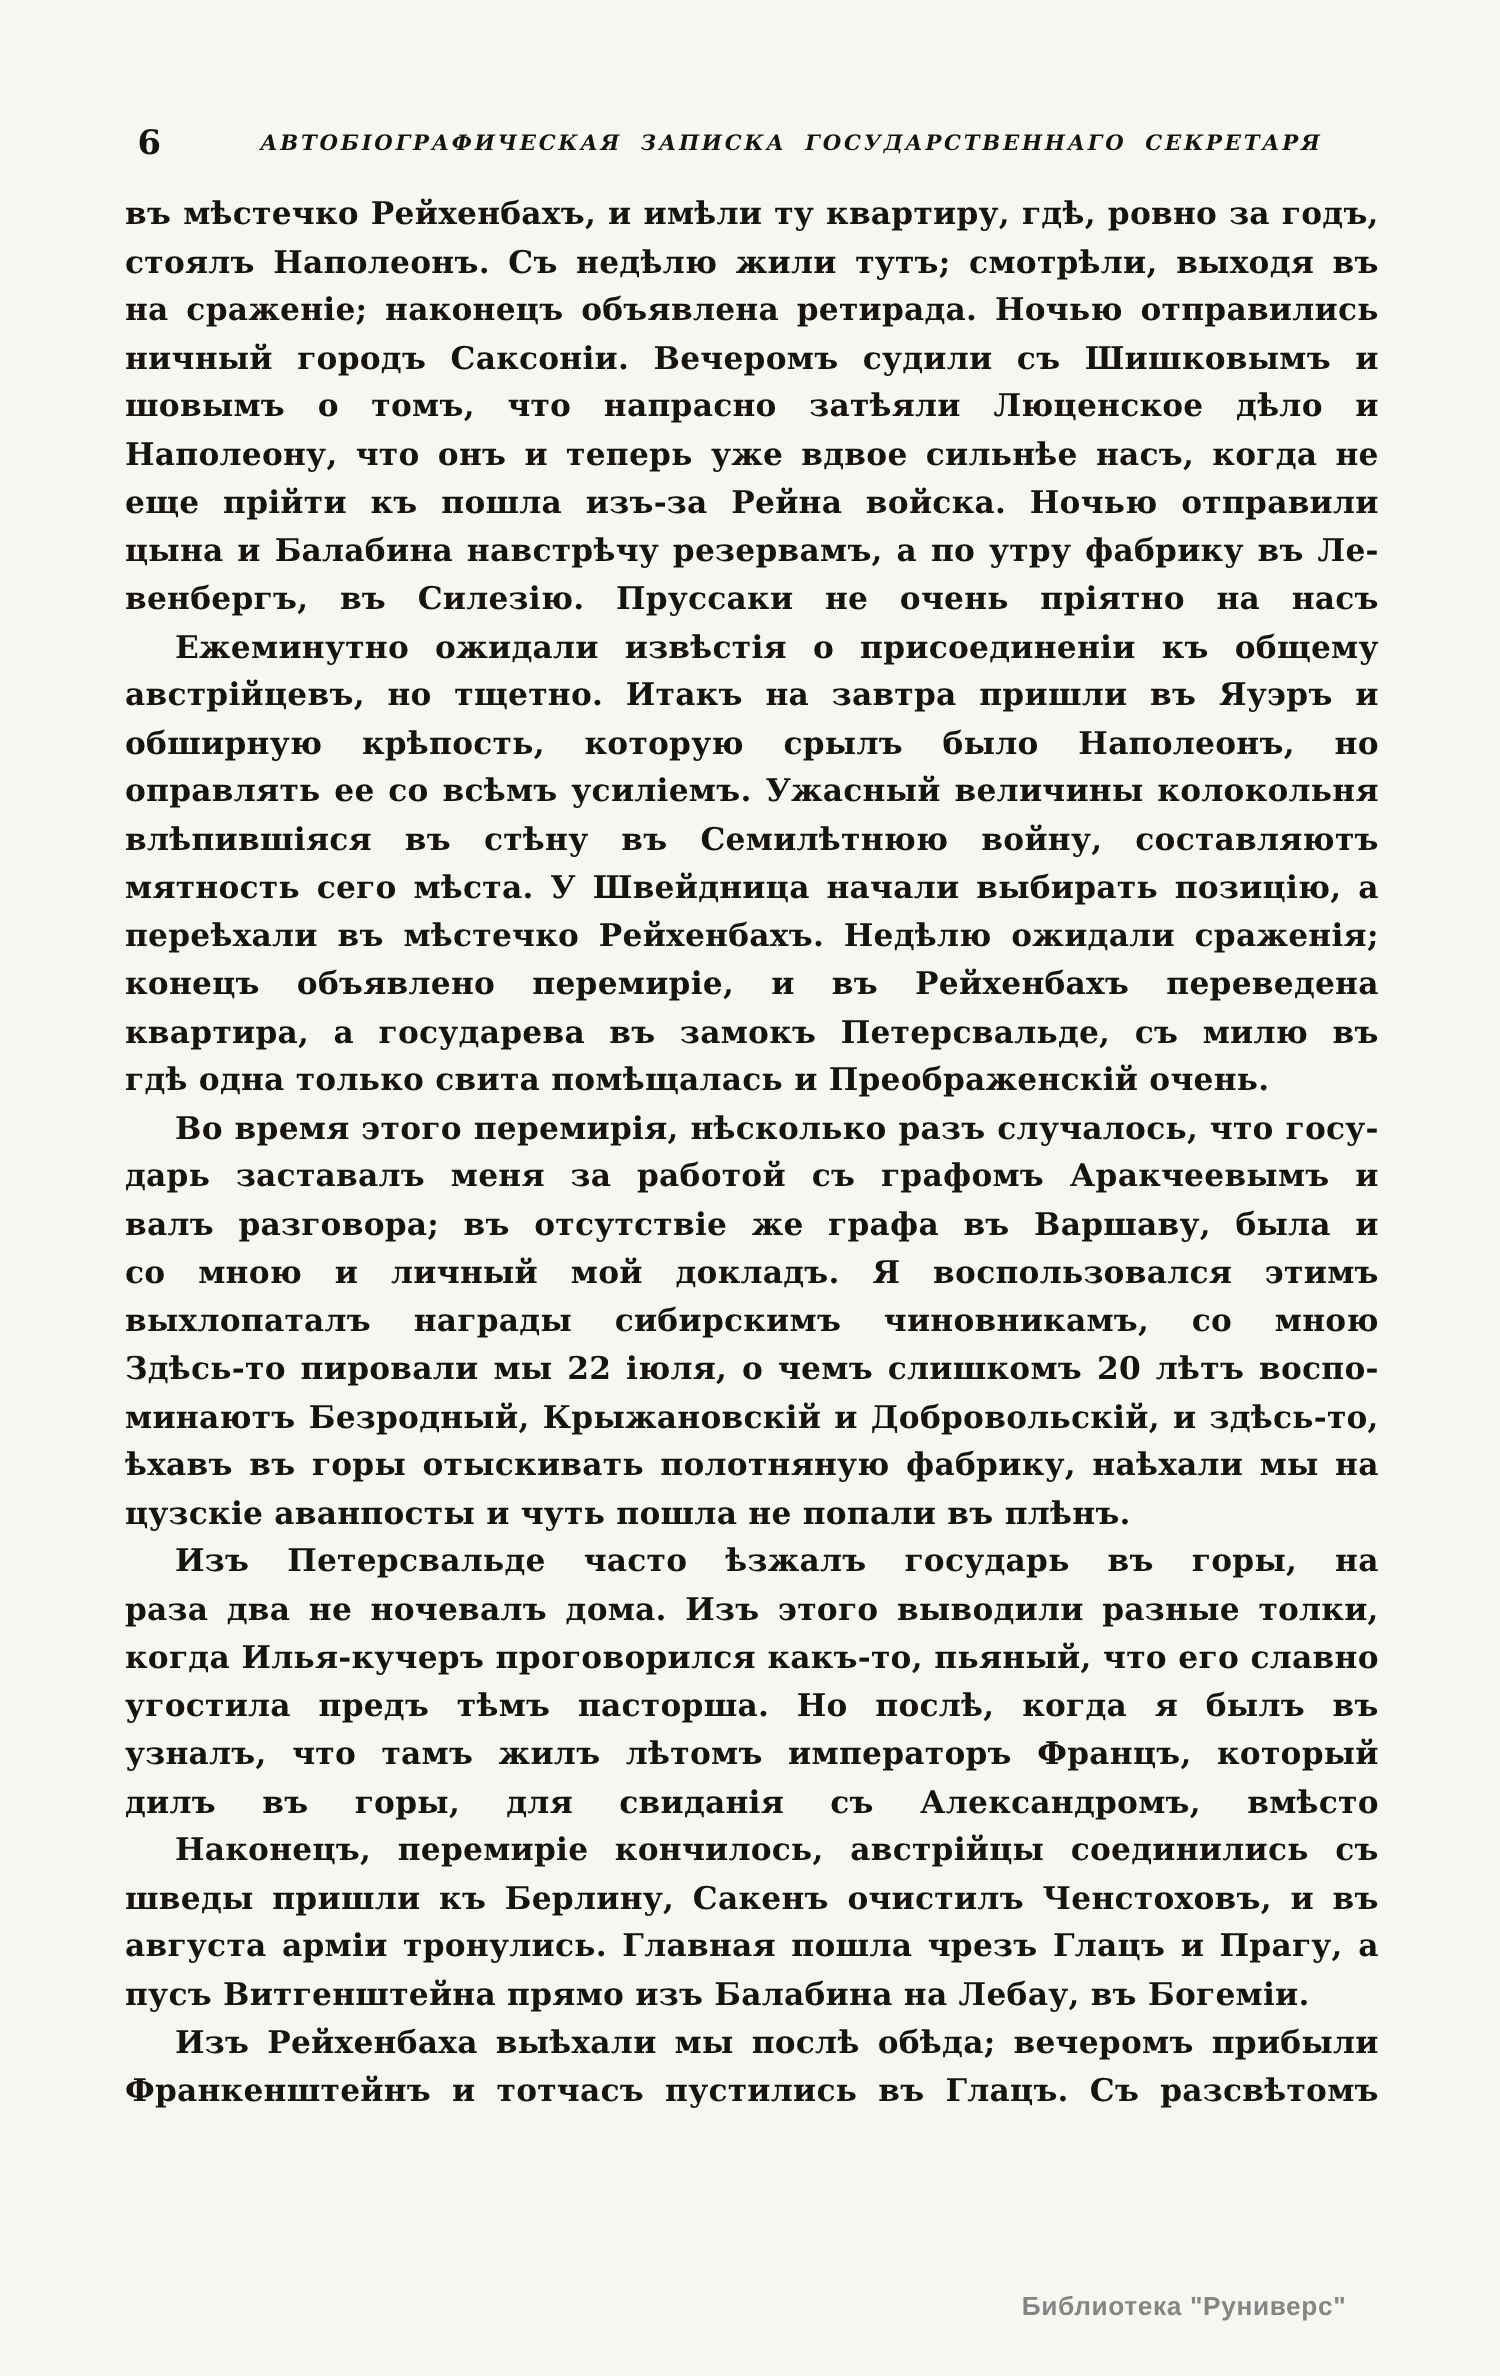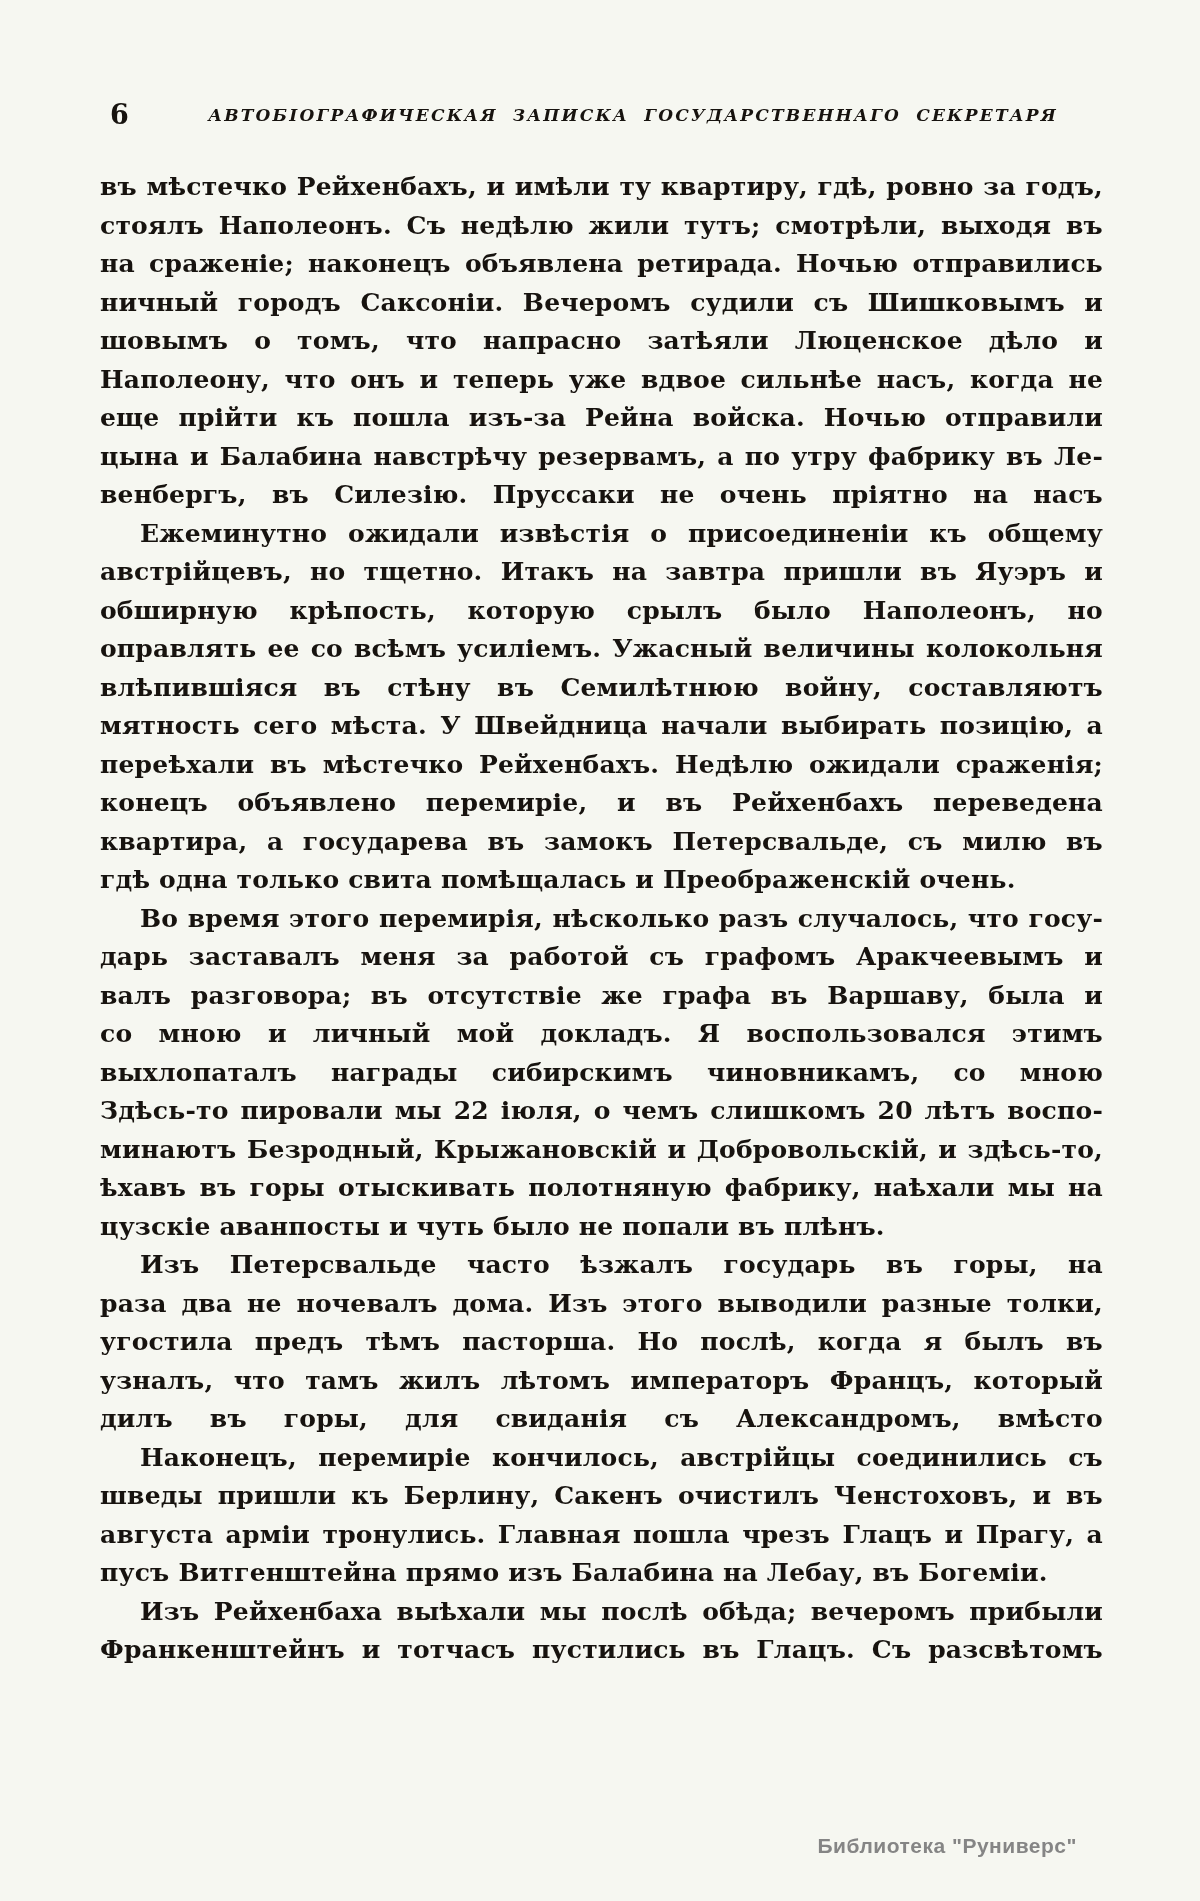--- a/index.html
+++ b/index.html
@@ -35,21 +35,21 @@
     font-size: 17px;
     font-weight: bold;
     letter-spacing: 2.2px;
     word-spacing: 7px;
     line-height: 30px;
     transform: translateX(-45px);
     white-space: nowrap;
     font-style: italic;
   }
   .bodytext {
-    margin-top: 38px;
+    margin-top: 22px;
   }
   .line {
     font-size: 25px;
     font-weight: bold;
     line-height: 38.5px;
     height: 38.5px;
     text-align: justify;
     text-align-last: justify;
     white-space: normal;
     overflow: hidden;
@@ -100,23 +100,24 @@
       <div class="line">квартира, а государева въ замокъ Петерсвальде, съ милю въ сторонѣ,</div>
       <div class="line lastline">гдѣ одна только свита помѣщалась и Преображенскій очень.</div>
       <div class="line indent">Во время этого перемирія, нѣсколько разъ случалось, что госу-</div>
       <div class="line">дарь заставалъ меня за работой съ графомъ Аракчеевымъ и удостои-</div>
       <div class="line">валъ разговора; въ отсутствіе же графа въ Варшаву, была и переписка</div>
       <div class="line">со мною и личный мой докладъ. Я воспользовался этимъ временемъ и</div>
       <div class="line">выхлопаталъ награды сибирскимъ чиновникамъ, со мною служившимъ.</div>
       <div class="line">Здѣсь-то пировали мы 22 іюля, о чемъ слишкомъ 20 лѣтъ воспо-</div>
       <div class="line">минаютъ Безродный, Крыжановскій и Добровольскій, и здѣсь-то, по-</div>
       <div class="line">ѣхавъ въ горы отыскивать полотняную фабрику, наѣхали мы на фран-</div>
-      <div class="line lastline">цузскіе аванпосты и чуть было не попали въ плѣнъ.</div>
+      <div class="line lastline">цузскіе аванпосты и чуть пошла не попали въ плѣнъ.</div>
       <div class="line indent">Изъ Петерсвальде часто ѣзжалъ государь въ горы, на дрожкахъ, и</div>
       <div class="line">раза два не ночевалъ дома. Изъ этого выводили разные толки, особенно</div>
+      <div class="line">когда Илья-кучеръ проговорился какъ-то, пьяный, что его славно</div>
       <div class="line">угостила предъ тѣмъ пасторша. Но послѣ, когда я былъ въ Іозефштадтѣ,</div>
       <div class="line">узналъ, что тамъ жилъ лѣтомъ императоръ Францъ, который также ѣз-</div>
       <div class="line">дилъ въ горы, для свиданія съ Александромъ, вмѣсто сомнительной</div>
       <div class="line indent">Наконецъ, перемиріе кончилось, австрійцы соединились съ нами,</div>
       <div class="line">шведы пришли къ Берлину, Сакенъ очистилъ Ченстоховъ, и въ началѣ</div>
       <div class="line">августа арміи тронулись. Главная пошла чрезъ Глацъ и Прагу, а кор-</div>
       <div class="line lastline">пусъ Витгенштейна прямо изъ Балабина на Лебау, въ Богеміи.</div>
       <div class="line indent">Изъ Рейхенбаха выѣхали мы послѣ обѣда; вечеромъ прибыли въ</div>
       <div class="line">Франкенштейнъ и тотчасъ пустились въ Глацъ. Съ разсвѣтомъ пріѣ-</div>
     </div>

